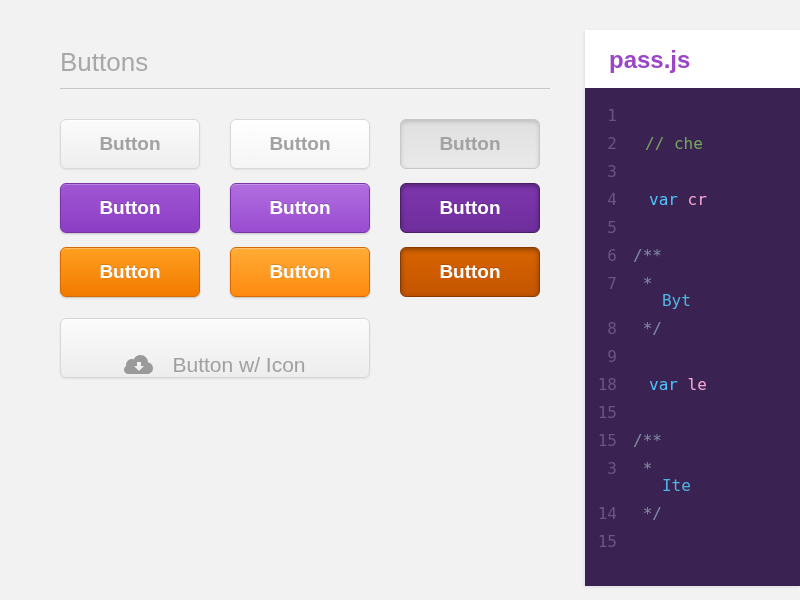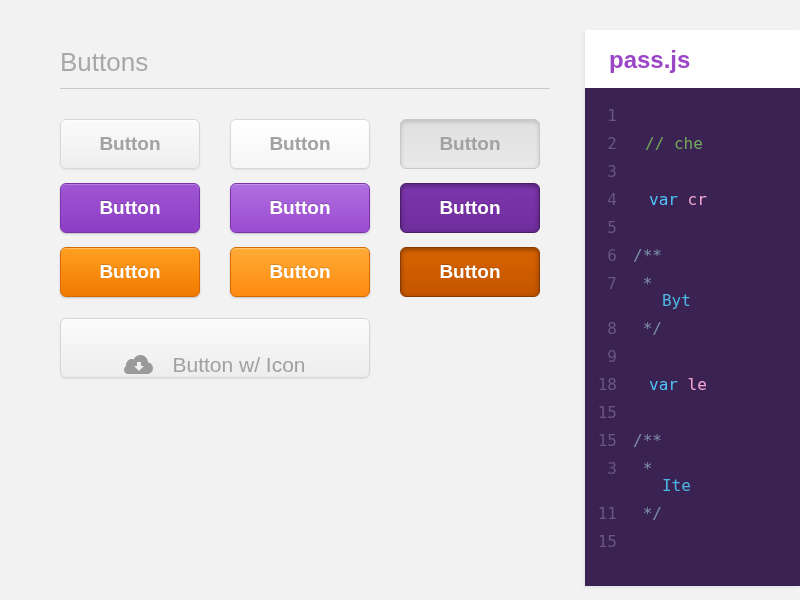--- a/index.html
+++ b/index.html
@@ -181,16 +181,16 @@
       <div class="code-line"><span class="lineno">4</span><span class="c-kw">var </span><span class="c-plain">cr</span></div>
       <div class="code-line"><span class="lineno">5</span></div>
       <div class="code-line"><span class="lineno">6</span><span class="c-doccomment">/**</span></div>
       <div class="code-line"><span class="lineno">7</span><span class="c-doccomment"> * </span><span class="c-star">Byt</span></div>
       <div class="code-line"><span class="lineno">8</span><span class="c-doccomment"> */</span></div>
       <div class="code-line"><span class="lineno">9</span></div>
       <div class="code-line"><span class="lineno">18</span><span class="c-kw">var </span><span class="c-plain">le</span></div>
       <div class="code-line"><span class="lineno">15</span></div>
       <div class="code-line"><span class="lineno">15</span><span class="c-doccomment">/**</span></div>
       <div class="code-line"><span class="lineno">3</span><span class="c-doccomment"> * </span><span class="c-star">Ite</span></div>
-      <div class="code-line"><span class="lineno">11</span><span class="c-doccomment"> */</span></div>
+      <div class="code-line"><span class="lineno">14</span><span class="c-doccomment"> */</span></div>
       <div class="code-line"><span class="lineno">15</span></div>
     </div>
 </div>
 
 </body></html>

